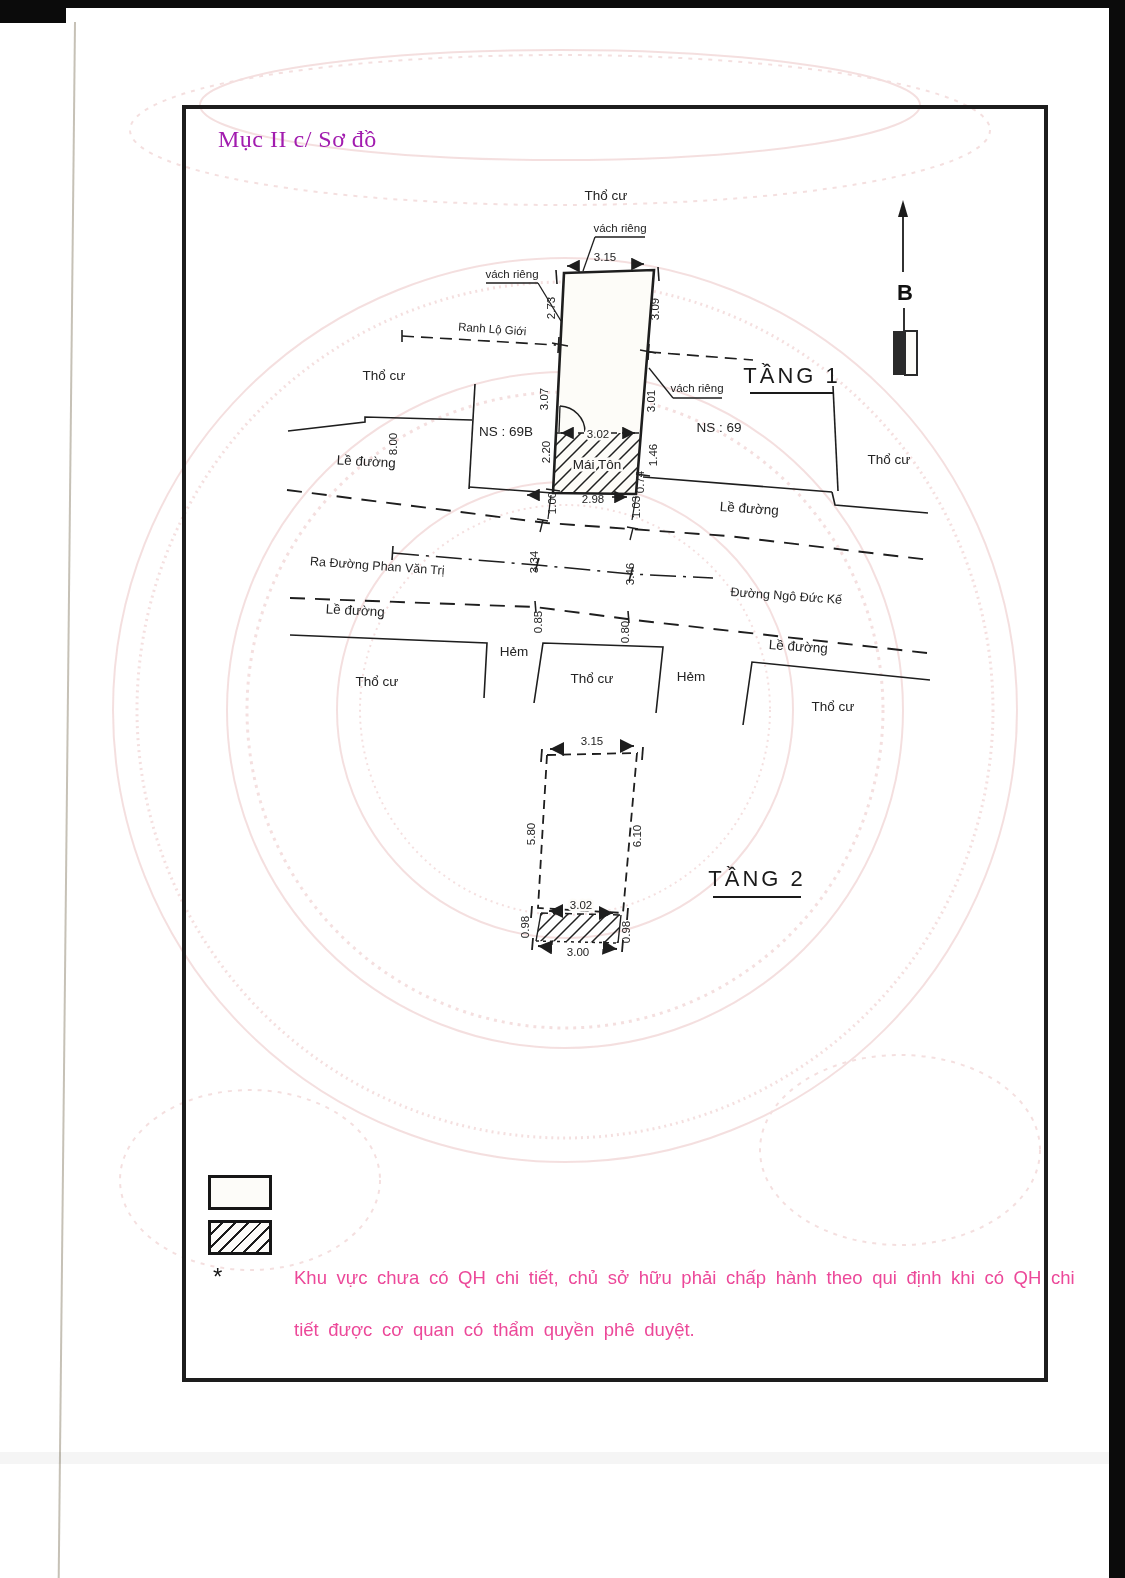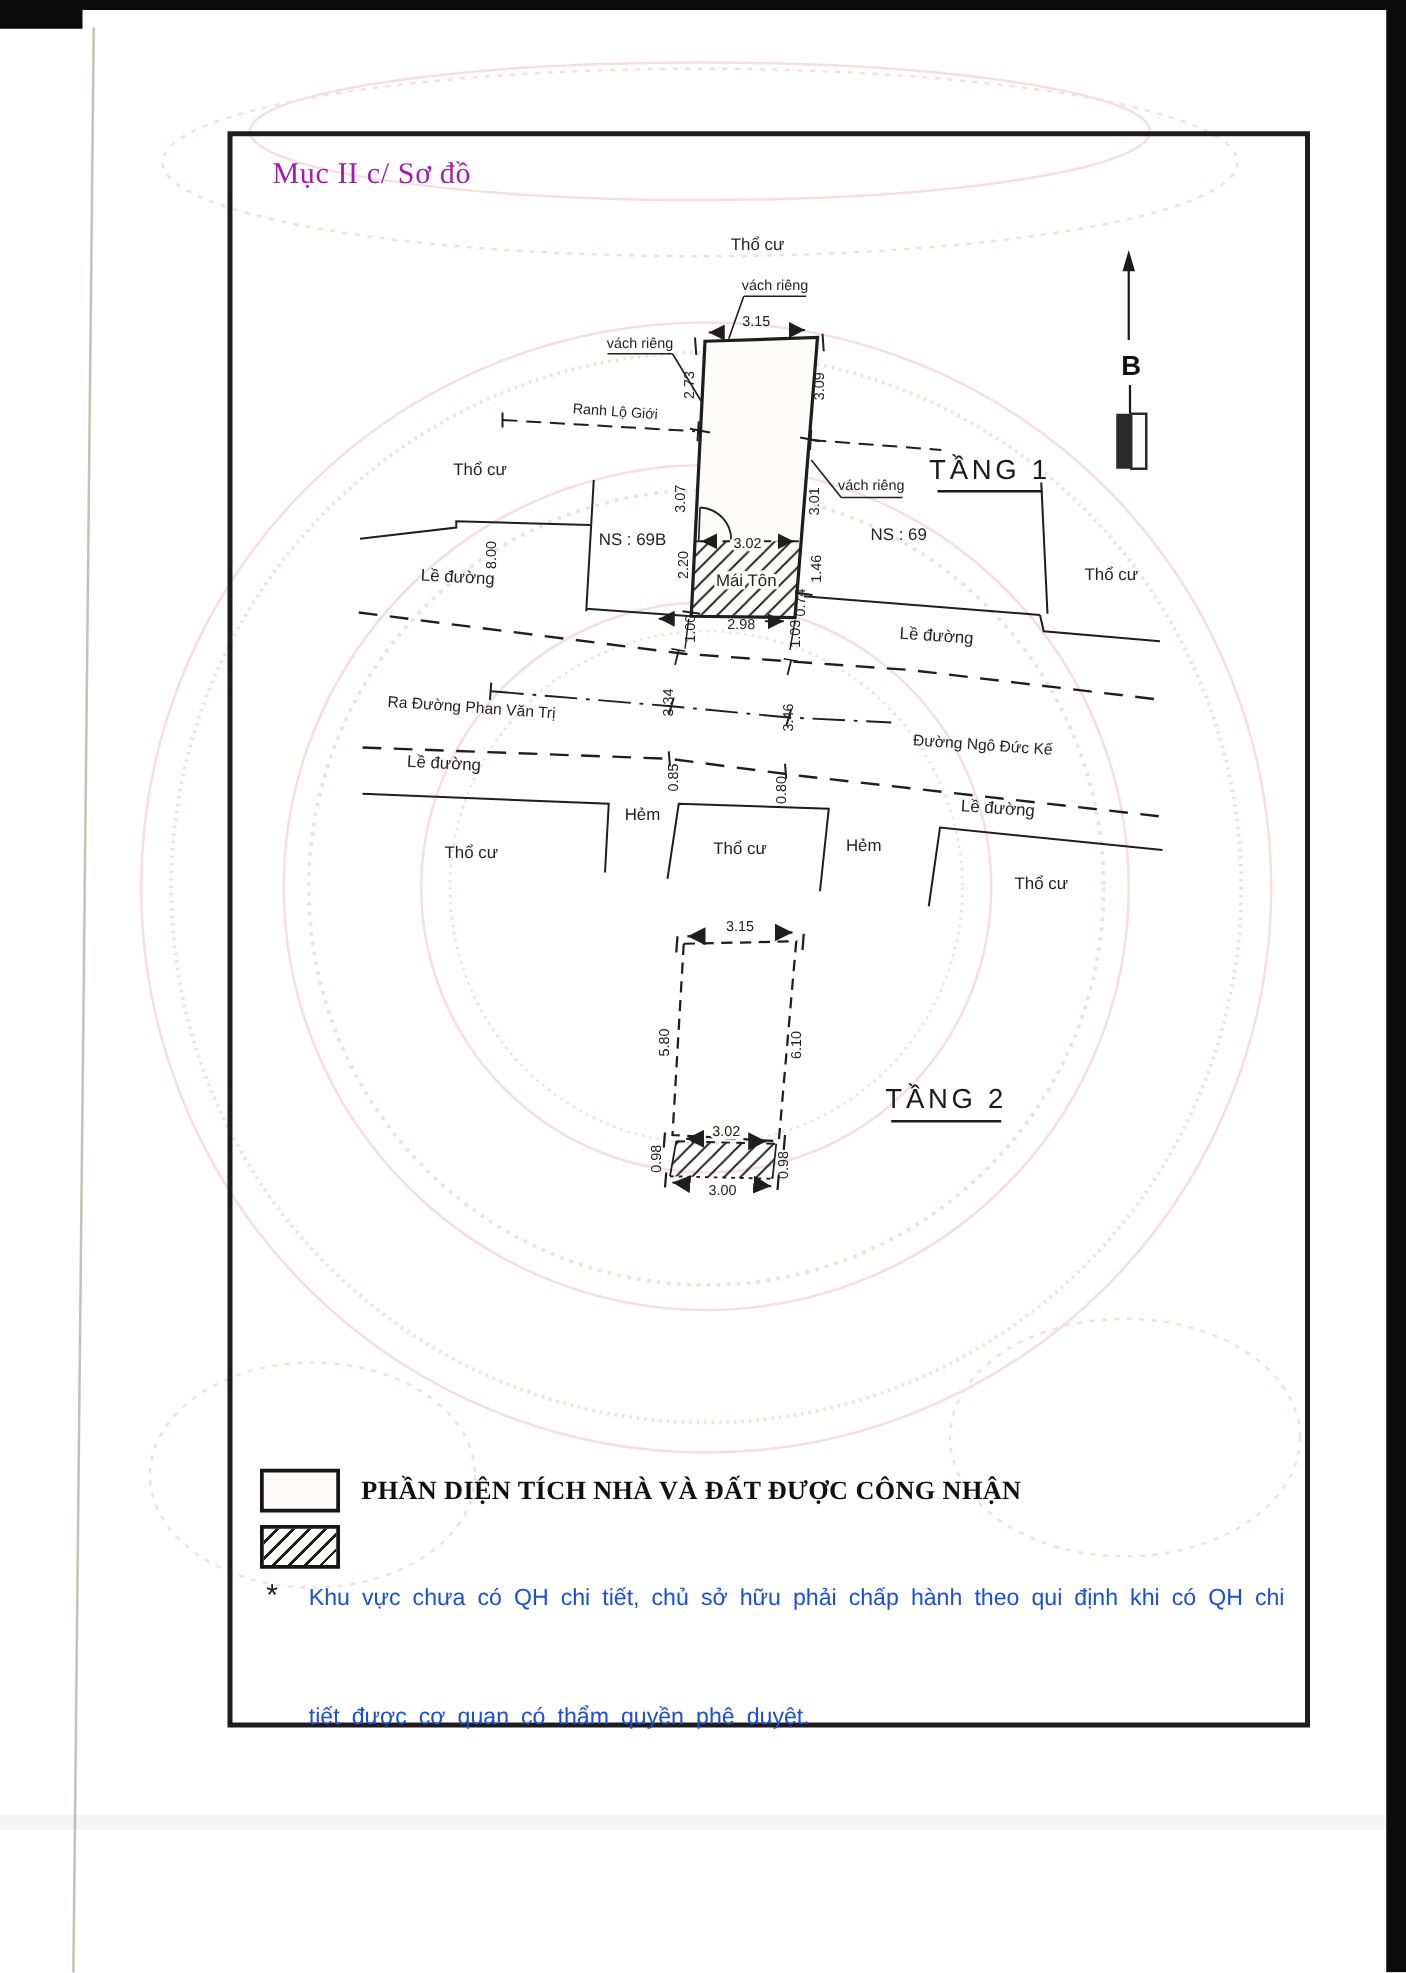--- a/index.html
+++ b/index.html
@@ -14,21 +14,21 @@
   .inner-border{position:absolute;left:182px;top:105px;width:858px;height:1269px;
                 border:4px solid #1d1d1d;background:transparent;}
   .page-title{position:absolute;left:218px;top:126px;font-family:"Liberation Serif",serif;
               font-size:24px;color:#a21caf;letter-spacing:0.5px;}
   
   .sw{position:absolute;width:58px;height:29px;border:3px solid #161616;background:#fdfcf9;}
   .sw.hatched{background-image:repeating-linear-gradient(135deg,transparent 0,transparent 7px,#1c1c1c 7px,#1c1c1c 9px);}
   .legend-label{position:absolute;font-family:"Liberation Serif",serif;font-weight:600;
                 font-size:21px;color:#101010;letter-spacing:0.3px;white-space:nowrap;}
   .note-star{position:absolute;font-size:24px;color:#151515;}
-  .note-line{position:absolute;font-size:18.5px;color:#1d4ed8;word-spacing:4.5px;white-space:nowrap;}
+  .note-line{position:absolute;font-size:18.5px;color:#ec4899;word-spacing:4.5px;white-space:nowrap;margin-left:47px;}
   
   svg{position:absolute;left:0;top:0;}
   svg text{font-family:"Liberation Sans",sans-serif;fill:#232323;}
   .lbl{font-size:13.5px;}
   .sml{font-size:11.5px;}
   .dim{font-size:11.5px;}
   .halo{paint-order:stroke;stroke:#fdfcf9;stroke-width:5px;}
   .ttl{font-size:22px;letter-spacing:3px;fill:#1a1a1a;}
   .compass-b{font-size:22px;font-weight:bold;fill:#111;}
 </style>
@@ -220,19 +220,18 @@
       <text class="dim" transform="rotate(-90 630 932)" x="630" y="932">0.98</text>
       <text class="dim" x="578" y="956">3.00</text>
     </g>
   </svg>
 
   <div class="inner-border"></div>
 
   <div class="page-title">Mục II c/ Sơ đồ</div>
 
   <div class="sw" style="left:208px;top:1175px;"></div>
-  <div class="legend-label" style="left:289px;top:1180px;">PHẦN DIỆN TÍCH NHÀ VÀ ĐẤT ĐƯỢC CÔNG NHẬN</div>
   <div class="sw hatched" style="left:208px;top:1220px;"></div>
   <div class="note-star" style="left:213px;top:1263px;">*</div>
   <div class="note-line" style="left:247px;top:1267px;">Khu vực chưa có QH chi tiết, chủ sở hữu phải chấp hành theo qui định khi có QH chi</div>
-  <div class="note-line" style="left:247px;top:1362px;">tiết được cơ quan có thẩm quyền phê duyệt.</div>
+  <div class="note-line" style="left:247px;top:1319px;">tiết được cơ quan có thẩm quyền phê duyệt.</div>
 
 </div>
 
 </body></html>

